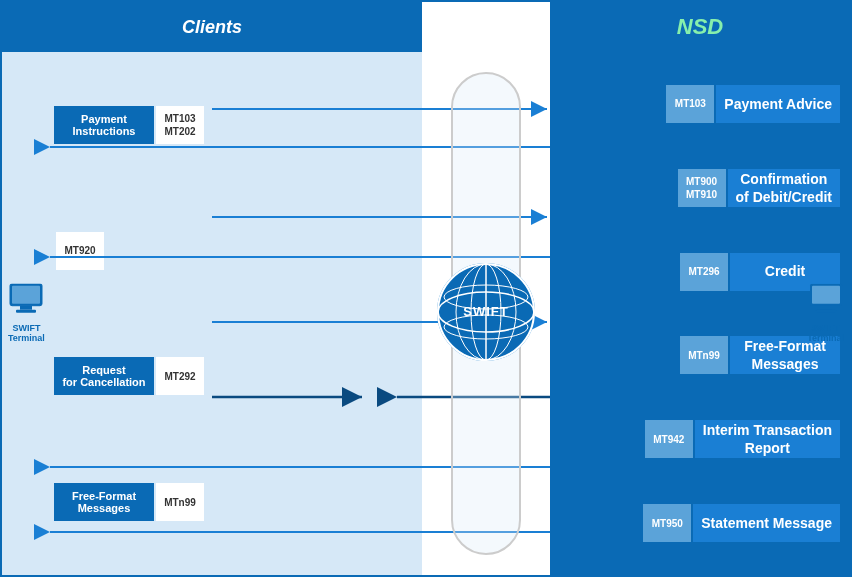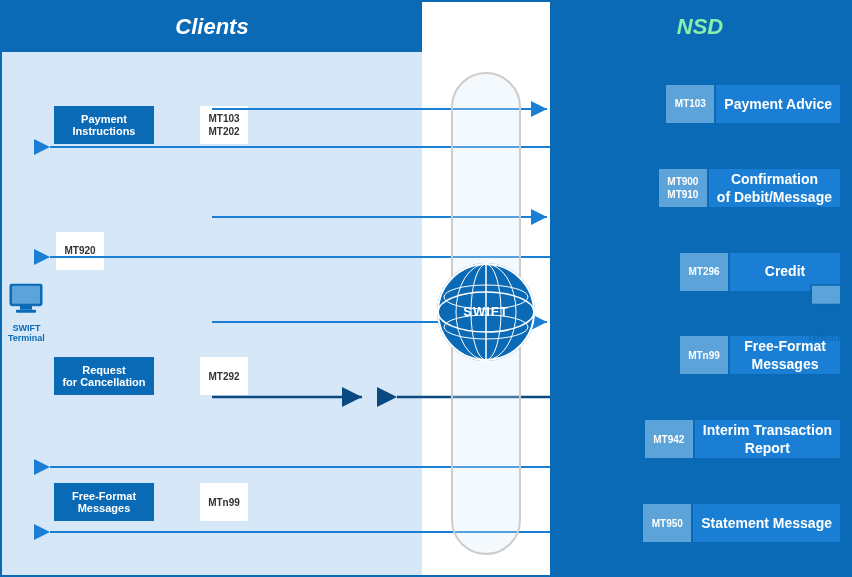--- a/index.html
+++ b/index.html
@@ -30,21 +30,21 @@
     .header-clients {
       background: #0a6ab5;
       width: 420px;
       display: flex;
       align-items: center;
       justify-content: center;
     }
 
     .header-clients span {
       color: white;
-      font-size: 22px;
+      font-size: 18px;
       font-weight: bold;
       font-style: italic;
     }
 
     .header-middle {
       background: white;
       flex: 1;
     }
 
     .header-nsd {
@@ -101,21 +101,20 @@
       align-items: center;
       justify-content: center;
     }
 
     
     .msg-row {
       display: flex;
       align-items: center;
       height: 38px;
       margin: 3px 0;
-      gap: 44px;
     }
 
     .msg-box-left {
       background: #0a6ab5;
       color: white;
       font-size: 11px;
       font-weight: bold;
       padding: 4px 8px;
       min-width: 100px;
       text-align: center;
@@ -335,21 +334,21 @@
 
       <div class="nsd-msg-row">
         <div class="nsd-code">MT103</div>
         <div class="nsd-label">Payment Advice</div>
       </div>
 
       <div class="nsd-msg-row">
         <div class="nsd-code" style="white-space:pre;margin-left:48px;">MT900
 MT910</div>
         <div class="nsd-label" style="white-space:pre;">Confirmation
-of Debit/Message</div>
+of Debit/Credit</div>
       </div>
 
       <div class="nsd-msg-row">
         <div class="nsd-code">MT296</div>
         <div class="nsd-label">Credit</div>
       </div>
 
       <div class="nsd-msg-row">
         <div class="nsd-code">MTn99</div>
         <div class="nsd-label" style="white-space:pre;">Free-Format

